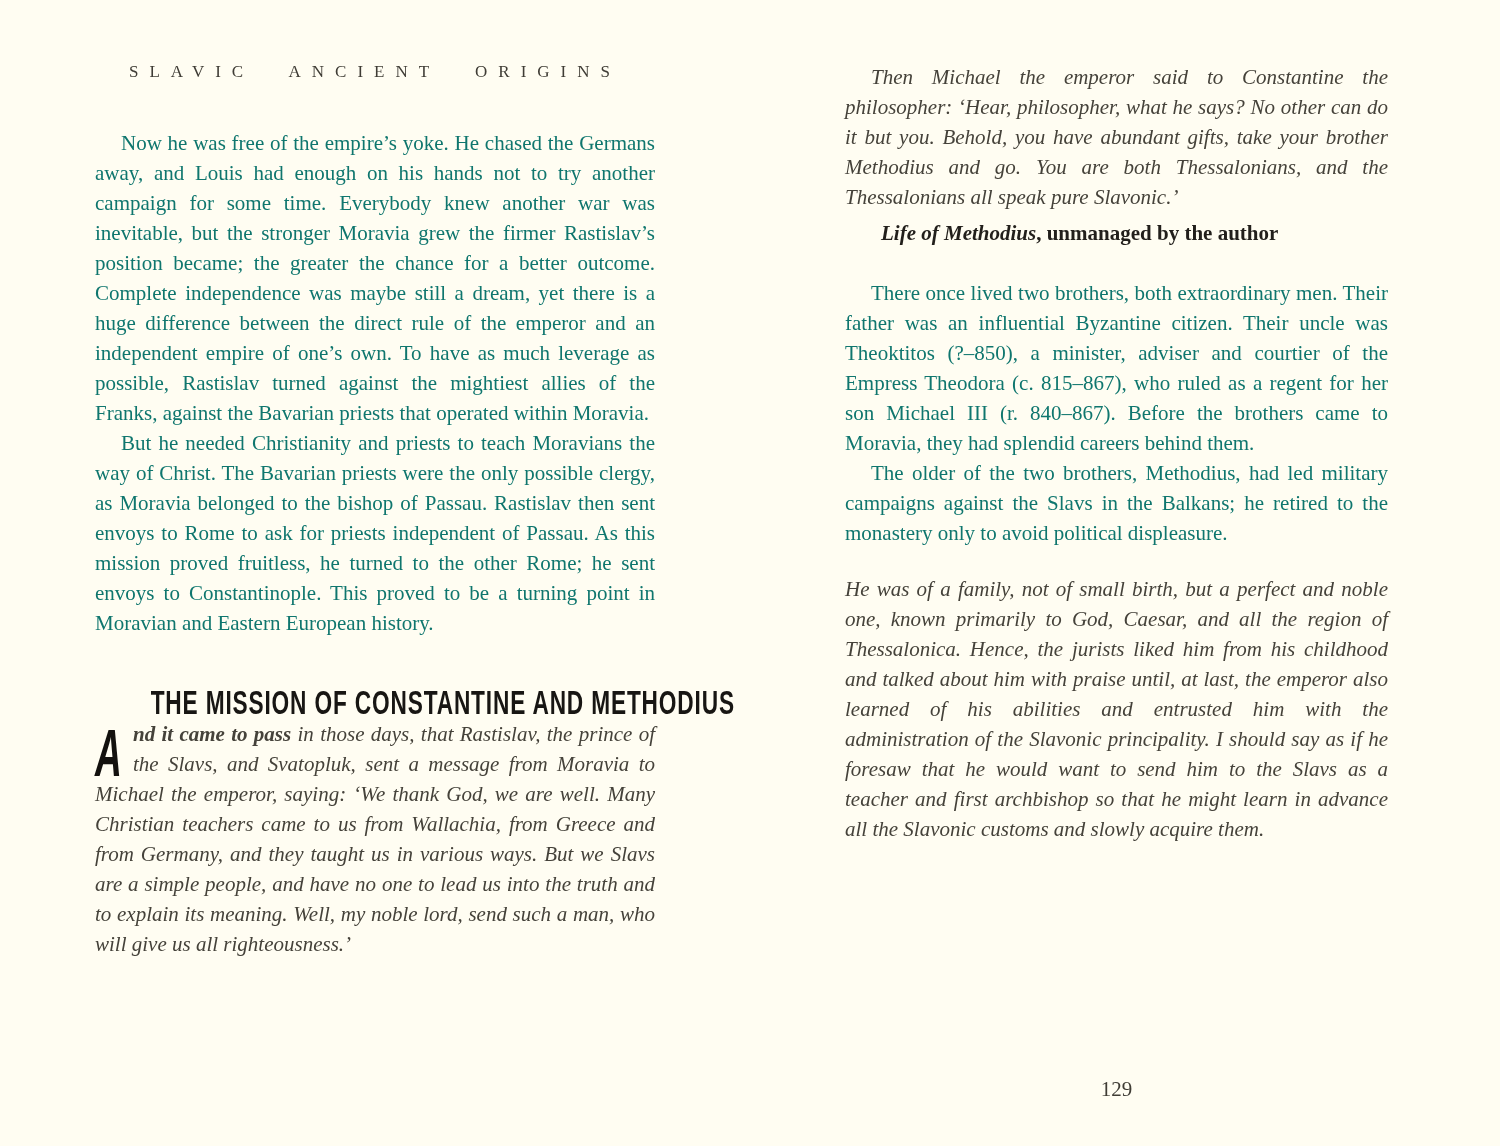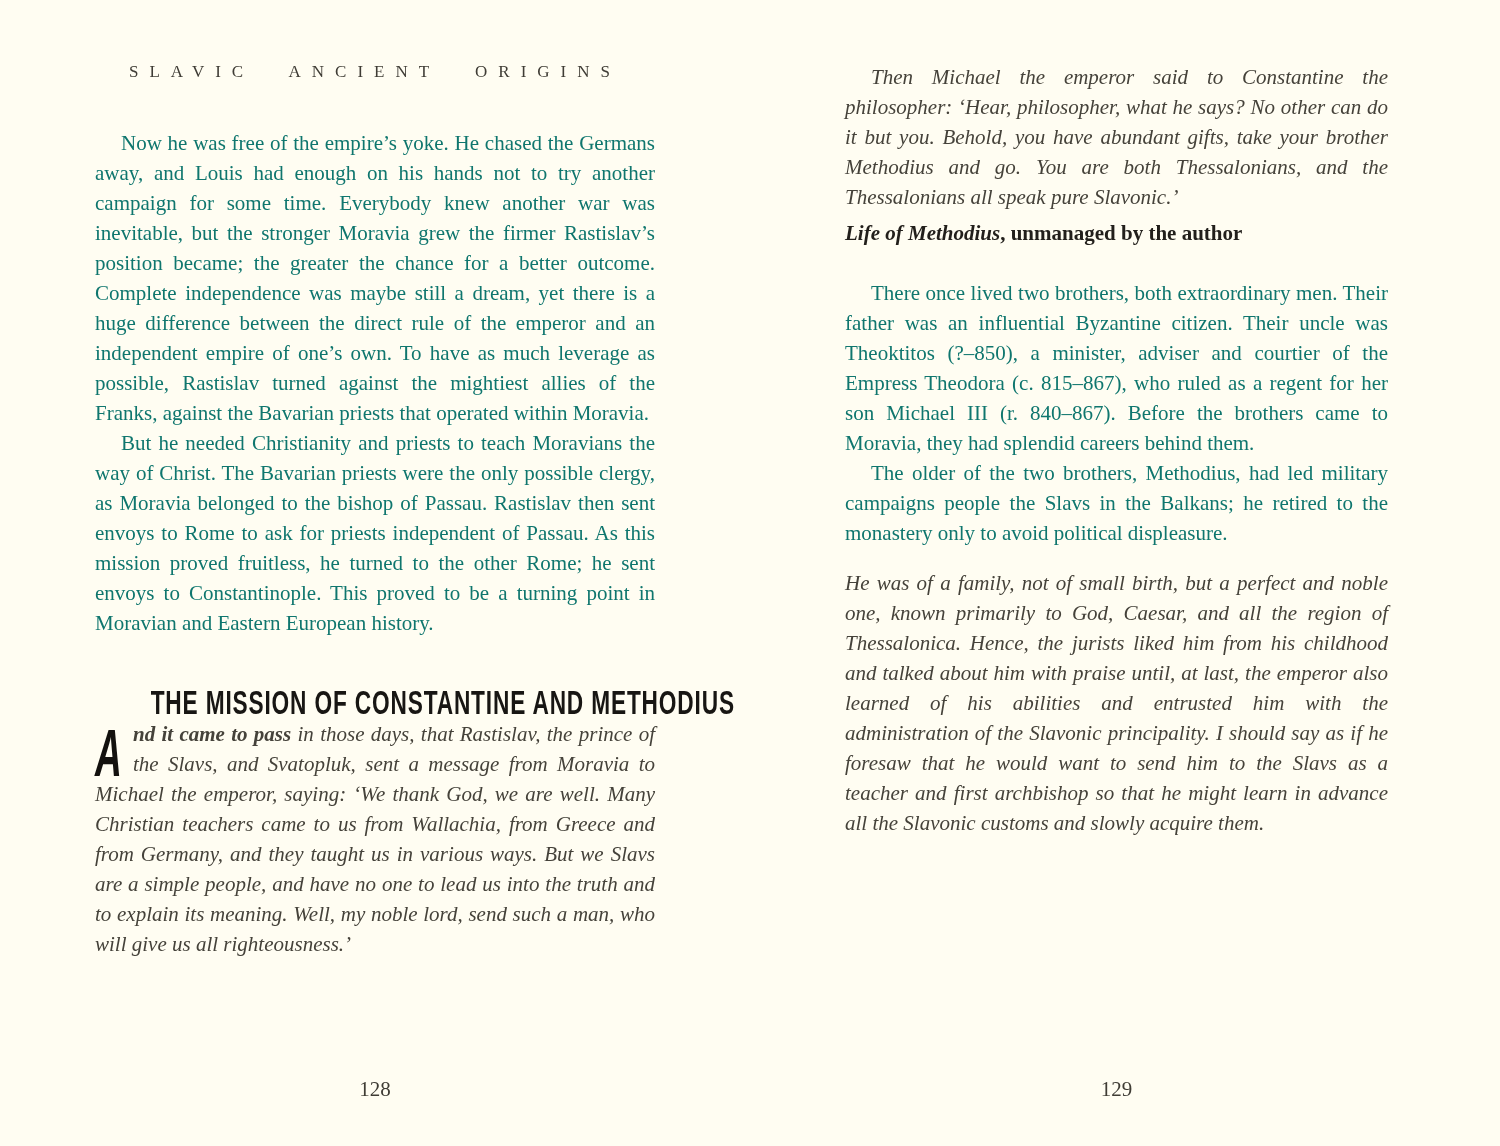--- a/index.html
+++ b/index.html
@@ -74,30 +74,30 @@
     margin: 3px 4px 0 0;
   }
   .bold-lead { font-weight: 700; font-style: italic; }
   .attribution {
     font-size: 21px;
     line-height: 30px;
     margin-top: 6px;
     color: #221f1b;
     font-weight: 700;
   }
-  .attribution .work-title { font-style: italic; font-weight: 700; }
+  .attribution .work-title { font-style: italic; font-weight: 700; margin-left: 36px; }
   .page-number {
     position: absolute;
     left: 0; right: 0;
     bottom: 44px;
     text-align: center;
     font-size: 21px;
     color: #3f3c35;
   }
-  .qblock-gap { margin-top: 20px; }
+  .qblock-gap { margin-top: 26px; }
   .para-gap { margin-top: 30px; }
 </style>
 </head>
 <body>
 
 <div class="spread">
 
   <div class="page">
     <div class="running-head">SLAVIC ANCIENT ORIGINS</div>
 
@@ -106,34 +106,33 @@
     <p class="body-para">But he needed Christianity and priests to teach Moravians the way of Christ. The Bavarian priests were the only possible clergy, as Moravia belonged to the bishop of Passau. Rastislav then sent envoys to Rome to ask for priests independent of Passau. As this mission proved fruitless, he turned to the other Rome; he sent envoys to Constantinople. This proved to be a turning point in Moravian and Eastern European history.</p>
 
     <div class="section-heading">
       <span class="section-heading-inner">THE MISSION OF CONSTANTINE AND METHODIUS</span>
     </div>
 
     <div class="italic-para">
       <span class="dropcap">A</span><span class="bold-lead">nd it came to pass</span><span> in those days, that Rastislav, the prince of the Slavs, and Svatopluk, sent a message from Moravia to Michael the emperor, saying: ‘We thank God, we are well. Many Christian teachers came to us from Wallachia, from Greece and from Germany, and they taught us in various ways. But we Slavs are a simple people, and have no one to lead us into the truth and to explain its meaning. Well, my noble lord, send such a man, who will give us all righteousness.’</span>
     </div>
 
-    <div class="page-number">128</div>
   </div>
 
   <div class="page">
 
     <p class="italic-para indent">Then Michael the emperor said to Constantine the philosopher: ‘Hear, philosopher, what he says? No other can do it but you. Behold, you have abundant gifts, take your brother Methodius and go. You are both Thessalonians, and the Thessalonians all speak pure Slavonic.’</p>
 
     <div class="attribution">
       <span class="work-title">Life of Methodius</span><span>, unmanaged by the author</span>
     </div>
 
     <p class="body-para para-gap">There once lived two brothers, both extraordinary men. Their father was an influential Byzantine citizen. Their uncle was Theoktitos (?–850), a minister, adviser and courtier of the Empress Theodora (c. 815–867), who ruled as a regent for her son Michael III (r. 840–867). Before the brothers came to Moravia, they had splendid careers behind them.</p>
 
-    <p class="body-para">The older of the two brothers, Methodius, had led military campaigns people the Slavs in the Balkans; he retired to the monastery only to avoid political displeasure.</p>
+    <p class="body-para">The older of the two brothers, Methodius, had led military campaigns against the Slavs in the Balkans; he retired to the monastery only to avoid political displeasure.</p>
 
     <p class="italic-para qblock-gap">He was of a family, not of small birth, but a perfect and noble one, known primarily to God, Caesar, and all the region of Thessalonica. Hence, the jurists liked him from his childhood and talked about him with praise until, at last, the emperor also learned of his abilities and entrusted him with the administration of the Slavonic principality. I should say as if he foresaw that he would want to send him to the Slavs as a teacher and first archbishop so that he might learn in advance all the Slavonic customs and slowly acquire them.</p>
 
 
     <div class="page-number">129</div>
   </div>
 
 </div>
 
 </body></html>

